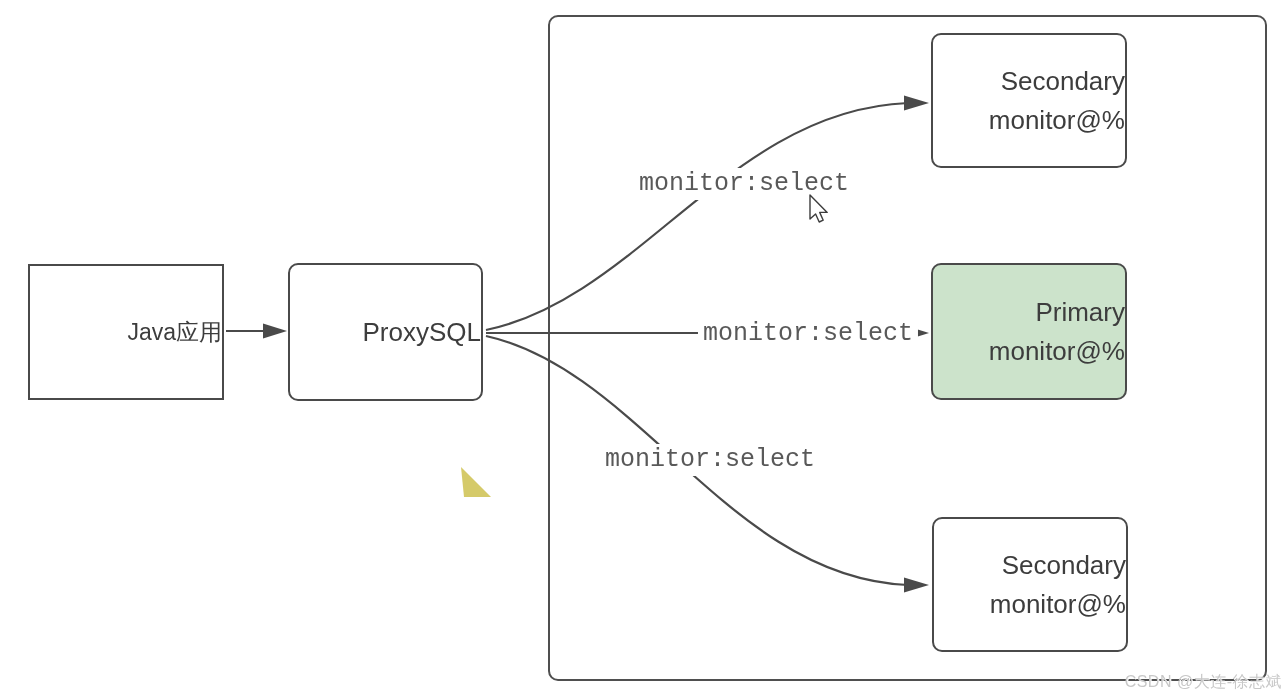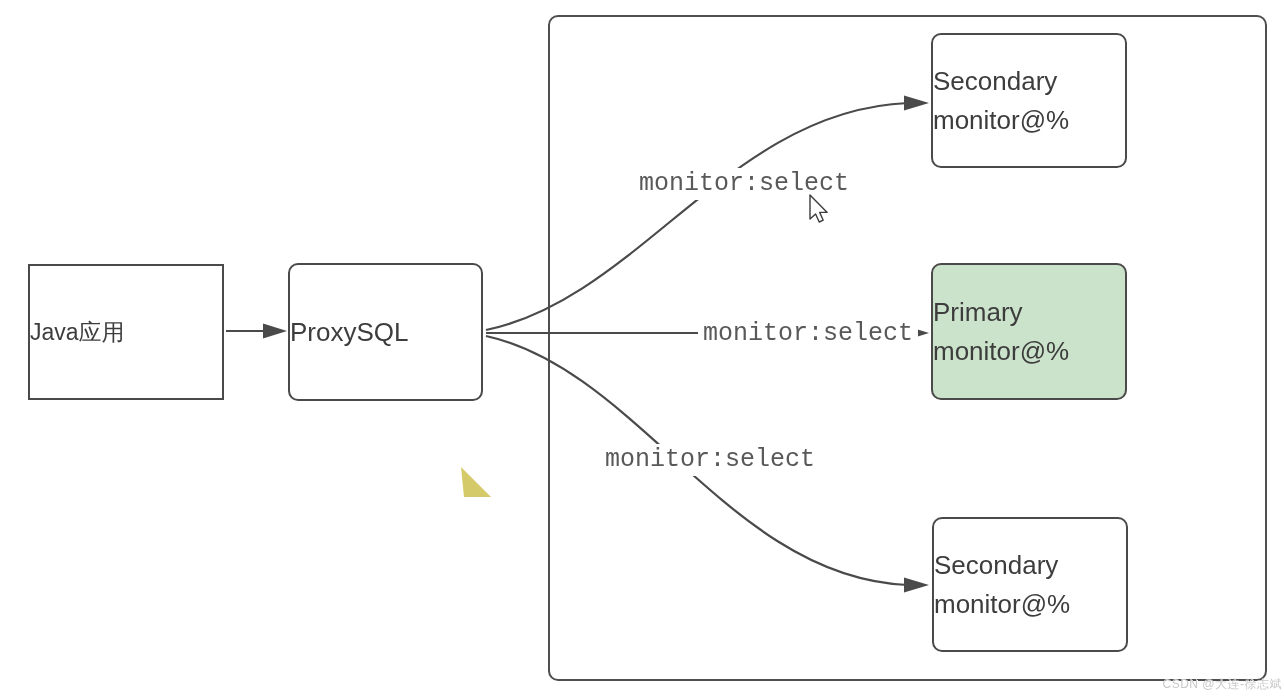--- a/index.html
+++ b/index.html
@@ -33,21 +33,21 @@
   .arrowhead{fill:var(--border);stroke:none;}
 
   .edge-label{
     position:absolute;z-index:3;transform:translate(-50%,-50%);
     background:var(--background);color:var(--edge-label-text);
     font-size:25px;line-height:1.2;padding:1px 5px;white-space:nowrap;font-family:Liberation Mono, monospace;
   }
 
   .node{
     position:absolute;z-index:4;display:flex;flex-direction:column;
-    align-items:flex-start;justify-content:center;text-align:center;
+    align-items:flex-end;justify-content:center;text-align:center;
     border:2px solid var(--border);background:var(--secondary-fill);
     color:var(--node-text);
   }
   .node .title,.node .subtitle{display:block;}
   .node-java{left:28px;top:264px;width:196px;height:136px;font-size:23px;}
   .node-proxysql{left:288px;top:263px;width:195px;height:138px;border-radius:10px;font-size:26px;}
   .node-db{width:196px;height:135px;border-radius:10px;font-size:26px;line-height:39px;}
   .node-secondary-top{left:931px;top:33px;}
   .node-primary{left:931px;top:263px;height:137px;background:var(--primary-fill);}
   .node-secondary-bottom{left:932px;top:517px;}
@@ -55,21 +55,21 @@
     position:absolute;right:0;top:0;width:30px;height:30px;z-index:5;
     background:var(--note-fold);
     clip-path:polygon(0 0,100% 100%,10% 100%);
   }
   .note-wrap{position:absolute;left:14px;top:467px;width:477px;height:123px;z-index:4;}
 
   .cursor{position:absolute;left:808px;top:194px;z-index:6;}
 
   .watermark{
     position:absolute;right:2px;bottom:5px;z-index:6;
-    color:var(--watermark-text);font-size:12px;letter-spacing:.5px;
+    color:var(--watermark-text);font-size:16px;letter-spacing:.5px;
     text-shadow:1px 1px 0 #ffffff;white-space:nowrap;
   }
 </style>
 </head>
 <body>
 
 <div class="canvas">
 
   <div class="cluster"></div>
 

